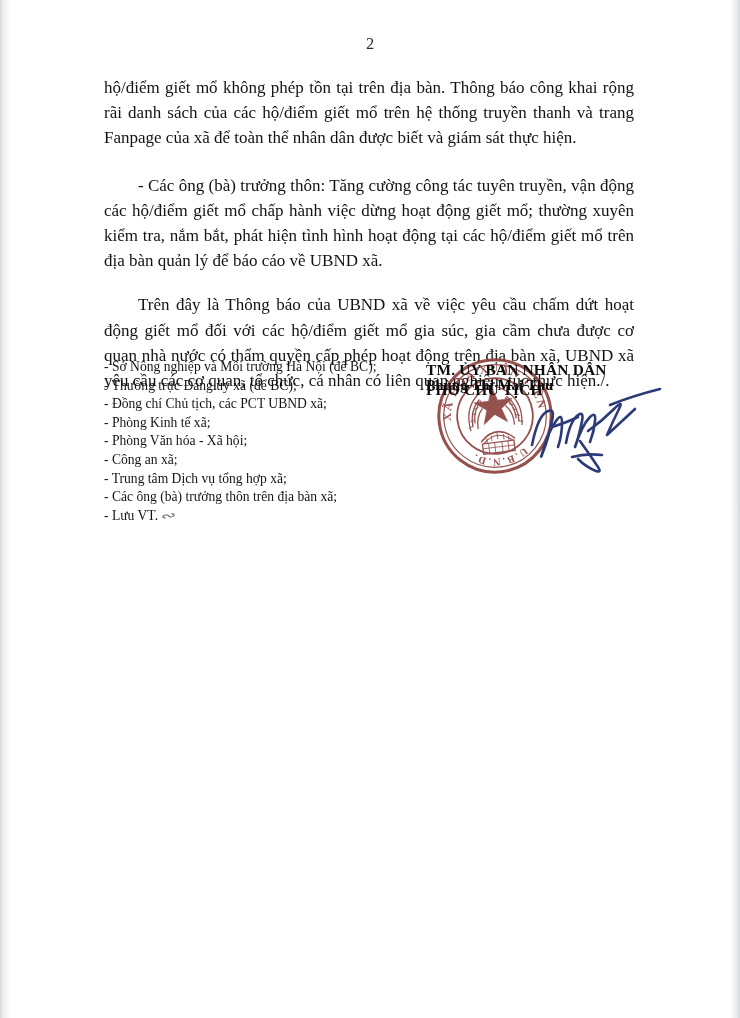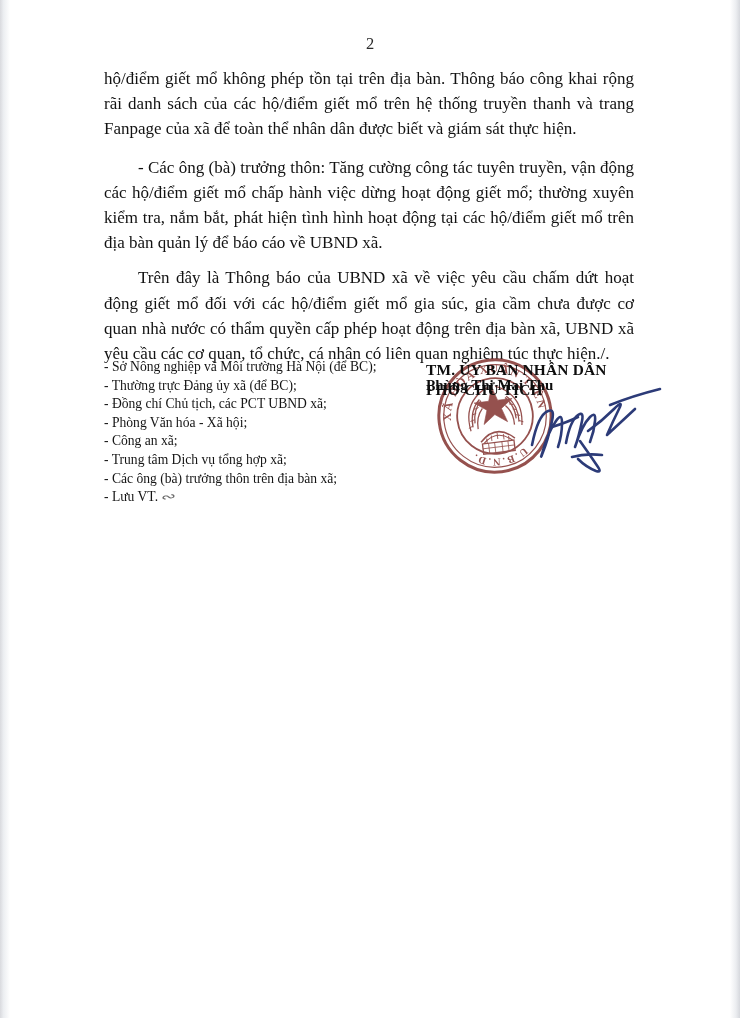--- a/index.html
+++ b/index.html
@@ -47,21 +47,21 @@
   }
 
   .content {
     position: absolute;
     left: 104px;
     top: 66px;
     width: 530px;
   }
 
   p.body-par {
-    margin: 0 0 1px 0;
+    margin: 9px 0 1px 0;
     font-size: 17px;
     line-height: 25.2px;
     text-align: justify;
     text-justify: inter-word;
     text-indent: 34px;
     color: #121212;
   }
 
   p.body-par.no-indent {
     text-indent: 0;
@@ -190,20 +190,21 @@
     <p class="body-par">Trên đây là Thông báo của UBND xã về việc yêu cầu chấm dứt hoạt động giết mổ đối với các hộ/điểm giết mổ gia súc, gia cầm chưa được cơ quan nhà nước có thẩm quyền cấp phép hoạt động trên địa bàn xã, UBND xã yêu cầu các cơ quan, tổ chức, cá nhân có liên quan nghiêm túc thực hiện./.</p>
   </div>
 
   <div class="footer-zone">
 
     <div class="recipients">
       <ul class="recipients-list">
         <li>- Sở Nông nghiệp và Môi trường Hà Nội (để BC);</li>
         <li>- Thường trực Đảng ủy xã (để BC);</li>
         <li>- Đồng chí Chủ tịch, các PCT UBND xã;</li>
+        <li>- Phòng Kinh tế xã;</li>
         <li>- Phòng Văn hóa - Xã hội;</li>
         <li>- Công an xã;</li>
         <li>- Trung tâm Dịch vụ tổng hợp xã;</li>
         <li>- Các ông (bà) trưởng thôn trên địa bàn xã;</li>
         <li><span>- Lưu VT.</span><span class="pen-flourish">∾</span></li>
       </ul>
     </div>
 
     <div class="signature-block">
       <div class="sig-line">TM. ỦY BAN NHÂN DÂN</div>

